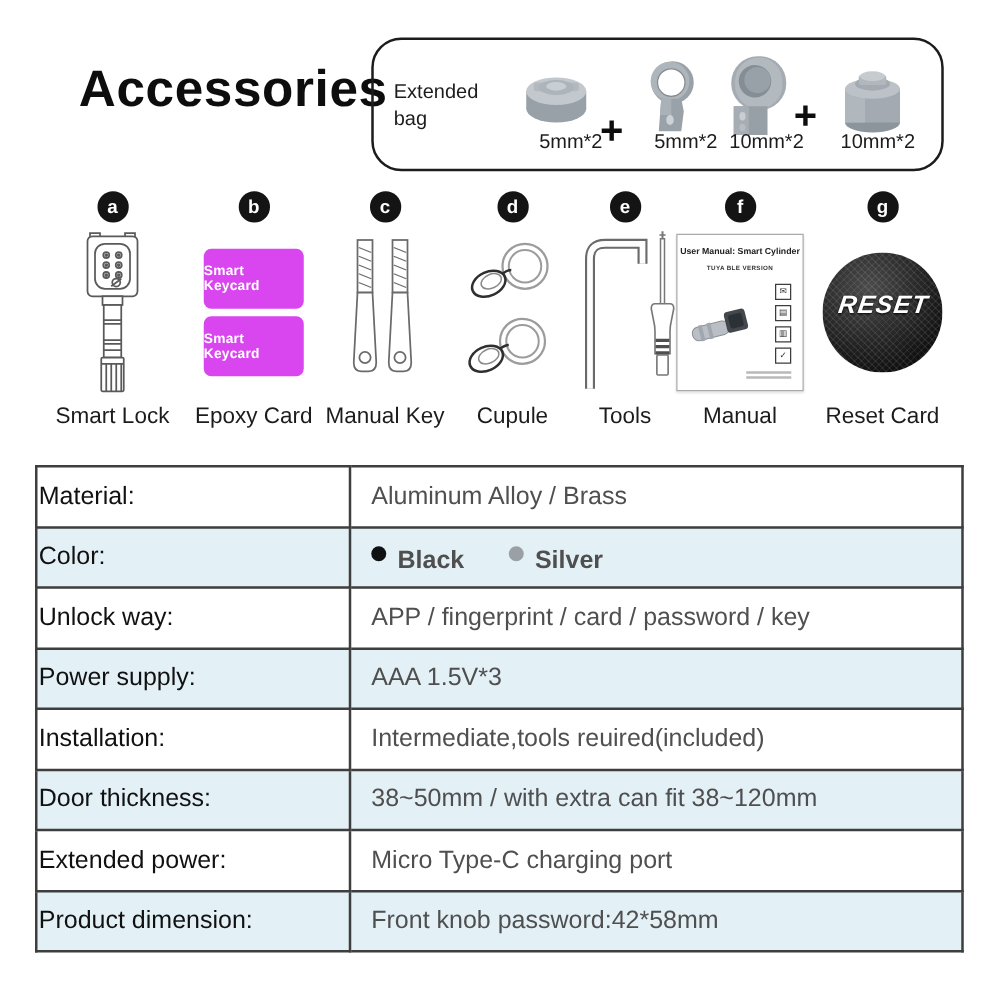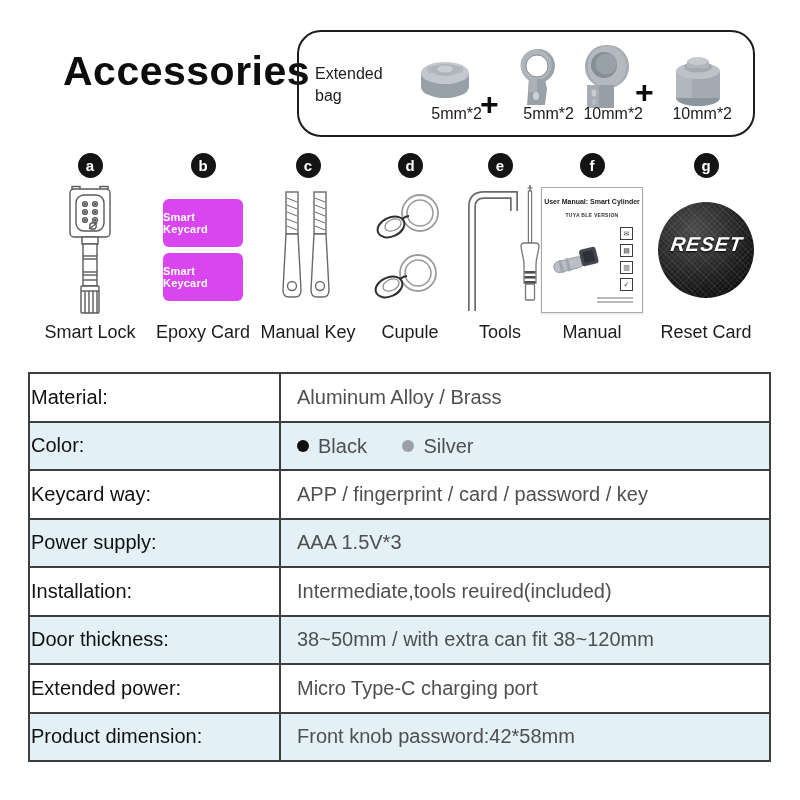--- a/index.html
+++ b/index.html
@@ -66,21 +66,21 @@
       text-shadow:0 1px 2px #000;}
 
   
   table.spec{position:absolute;left:28px;top:372px;width:743px;height:388px;
              border-collapse:collapse;table-layout:fixed;}
   table.spec tr{height:48.5px;}
   table.spec td{border:2px solid #3e3e3e;vertical-align:middle;}
   td.k{width:247px;font-size:20px;color:#111;}
   td.v{padding-left:16px;font-size:20px;color:#4f4f4f;}
   table.spec tr:nth-child(even){background:#e3f0f6;}
-  .opt{display:inline-flex;align-items:center;margin-right:30px;}
+  .opt{display:inline-flex;align-items:flex-start;margin-right:30px;font-weight:bold;}
   .dot{width:12px;height:12px;border-radius:50%;display:inline-block;margin-right:9px;}
   .dot-black{background:#111111;}
   .dot-silver{background:#9aa0a6;}
 </style>
 </head>
 <body>
 
 <div id="screen">
 
   <div class="title">Accessories</div>
@@ -308,21 +308,21 @@
           <span class="dot dot-black"></span>
           <span>Black</span>
         </span>
         <span class="opt">
           <span class="dot dot-silver"></span>
           <span>Silver</span>
         </span>
       </td>
     </tr>
     <tr>
-      <td class="k">Keycard way:</td>
+      <td class="k">Unlock way:</td>
       <td class="v">APP / fingerprint / card / password / key</td>
     </tr>
     <tr>
       <td class="k">Power supply:</td>
       <td class="v">AAA 1.5V*3</td>
     </tr>
     <tr>
       <td class="k">Installation:</td>
       <td class="v">Intermediate,tools reuired(included)</td>
     </tr>

